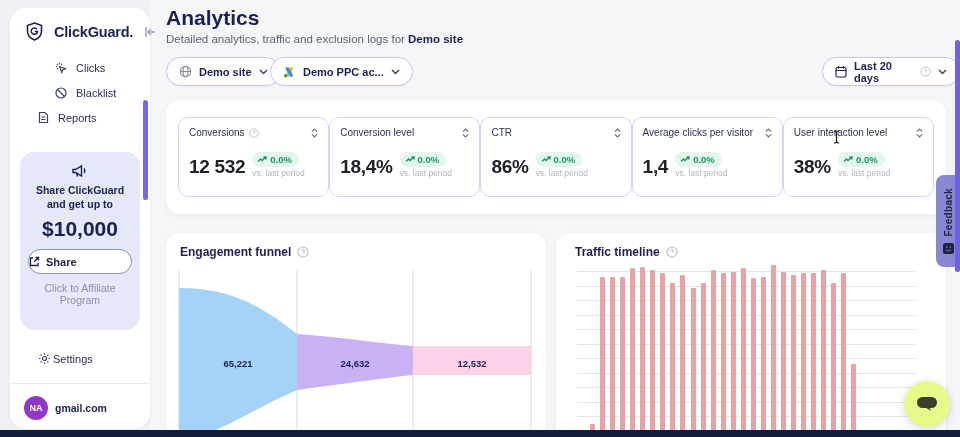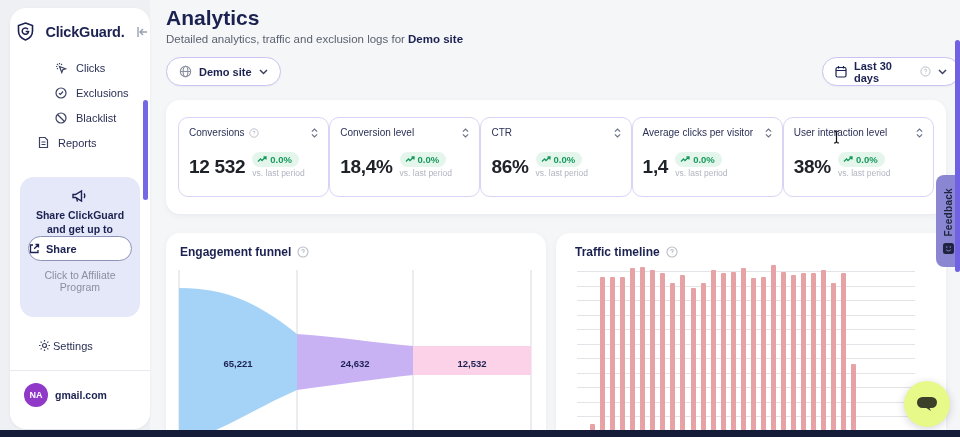--- a/index.html
+++ b/index.html
@@ -9,21 +9,21 @@
     background:#eef0f4;
     position:relative;
     color:#1b2150;
   }
   
   .sidebar {
     position:absolute; left:10px; top:8px; width:140px; height:421px;
     background:#ffffff; border-radius:16px; z-index:2;
     box-shadow:0 1px 3px rgba(20,25,60,.06);
   }
-  .logo-row { display:flex; align-items:center; gap:11px; padding:14px 10px 10px 16px;justify-content:center; }
+  .logo-row { display:flex; align-items:center; gap:11px; padding:14px 10px 10px 16px; }
   .logo-text { font-weight:700; font-size:14.5px; color:#1b2150; letter-spacing:-.2px; }
   .collapse-btn { margin-left:auto; color:#9aa0b2; cursor:pointer; display:flex; }
   .nav { margin-top:4px; }
   .nav-item {
     display:flex; align-items:center; gap:9px; height:25px; padding:0 12px 0 28px;
     font-size:11px; color:#2a3055; cursor:pointer;
   }
   .nav-item.sub { padding-left:45px; }
   .nav-item .chev { margin-left:auto; color:#2a3055; }
   .nav-icon { display:flex; color:#3a4163; flex:0 0 auto; }
@@ -147,29 +147,20 @@
           <path d="M4.5 4.5 L10.5 6.8 L7.8 7.8 L6.8 10.5 Z"></path>
           <path d="M4.5 1 V2.2 M1 4.5 H2.2 M2 2 L2.9 2.9 M7 2 L6.1 2.9 M2 7 L2.9 6.1"></path>
         </svg>
       </span>
       <span>Clicks</span>
     </div>
     <div class="nav-item sub">
       <span class="nav-icon">
         <svg width="12" height="12" viewBox="0 0 12 12" fill="none" stroke="currentColor" stroke-width="1.2">
           <circle cx="6" cy="6" r="5"></circle>
-            <path d="M4 6.2 L5.4 7.5 L8 4.5"></path>
-        </svg>
-      </span>
-      <span>Exclusions</span>
-    </div>
-    <div class="nav-item sub">
-      <span class="nav-icon">
-        <svg width="12" height="12" viewBox="0 0 12 12" fill="none" stroke="currentColor" stroke-width="1.2">
-          <circle cx="6" cy="6" r="5"></circle>
             <path d="M2.5 2.5 L9.5 9.5"></path>
         </svg>
       </span>
       <span>Blacklist</span>
     </div>
     <div class="nav-item">
       <span class="nav-icon">
         <svg width="11" height="13" viewBox="0 0 11 13" fill="none" stroke="currentColor" stroke-width="1.2">
           <path d="M1.5 1.5 H7 L9.5 4 V11.5 H1.5 Z"></path>
             <path d="M3.5 6 H7.5 M3.5 8.5 H7.5"></path>
@@ -183,20 +174,21 @@
 
   <div class="promo">
     <div class="promo-icon">
       <svg width="18" height="16" viewBox="0 0 18 16" fill="none" stroke="#1b2150" stroke-width="1.4" style="margin:0 auto">
         <path d="M2 6.5 V9.5 H4.5 L10.5 13 V3 L4.5 6.5 Z"></path>
         <path d="M13 5.5 C14 6.5 14 9 13 10"></path>
         <path d="M5.5 9.8 L6.5 13.5"></path>
       </svg>
     </div>
     <div class="promo-text">Share ClickGuard and get up to</div>
+    <div class="promo-amount">$10,000</div>
     <button class="share-btn">
       <span>
         <svg width="11" height="11" viewBox="0 0 11 11" fill="none" stroke="#1b2150" stroke-width="1.3">
           <path d="M4 2 H1.5 V9.5 H9 V7 M6.5 1.5 H9.5 V4.5 M9.3 1.7 L5.2 5.8"></path>
         </svg>
       </span>
       <span>Share</span>
     </button>
     <div class="promo-link">Click to Affiliate Program</div>
   </div>
@@ -238,29 +230,44 @@
       </svg>
     </span>
     <span>Demo site</span>
     <span class="chevron-down">
       <svg width="9" height="6" viewBox="0 0 9 6" fill="none" stroke="currentColor" stroke-width="1.5">
           <path d="M1 1 L4.5 4.5 L8 1"></path>
         </svg>
     </span>
   </div>
 
+  <div class="pill" style="left:120px">
+    <span>
+      <svg width="13" height="12" viewBox="0 0 13 12">
+        <rect x="4.6" y="0.5" width="3.4" height="11" rx="1.7" transform="rotate(30 6.3 6)" fill="#fbbc04"></rect>
+        <rect x="4.6" y="0.5" width="3.4" height="11" rx="1.7" transform="rotate(-30 6.3 6)" fill="#4285f4"></rect>
+        <circle cx="2.6" cy="9.7" r="1.8" fill="#34a853"></circle>
+      </svg>
+    </span>
+    <span>Demo PPC ac...</span>
+    <span class="chevron-down">
+      <svg width="9" height="6" viewBox="0 0 9 6" fill="none" stroke="currentColor" stroke-width="1.5">
+          <path d="M1 1 L4.5 4.5 L8 1"></path>
+        </svg>
+    </span>
+  </div>
 
   <div class="pill" style="left:672px">
     <span>
       <svg width="12" height="13" viewBox="0 0 12 13" fill="none" stroke="#1b2150" stroke-width="1.2">
         <rect x="1" y="2.5" width="10" height="9.5" rx="1.5"></rect>
           <path d="M1 5.5 H11 M3.5 1 V3.5 M8.5 1 V3.5"></path>
       </svg>
     </span>
-    <span>Last 30 days</span>
+    <span>Last 20 days</span>
     <span class="info-dot">
       <svg width="11" height="11" viewBox="0 0 11 11" fill="none" stroke="currentColor" stroke-width="1">
         <circle cx="5.5" cy="5.5" r="4.6"></circle>
           <path d="M4.3 4.3 C4.3 2.9 6.7 2.9 6.7 4.3 C6.7 5.2 5.5 5.2 5.5 6.1 M5.5 7.6 V7.9"></path>
       </svg>
     </span>
     <span class="chevron-down">
       <svg width="9" height="6" viewBox="0 0 9 6" fill="none" stroke="currentColor" stroke-width="1.5">
           <path d="M1 1 L4.5 4.5 L8 1"></path>
         </svg>

